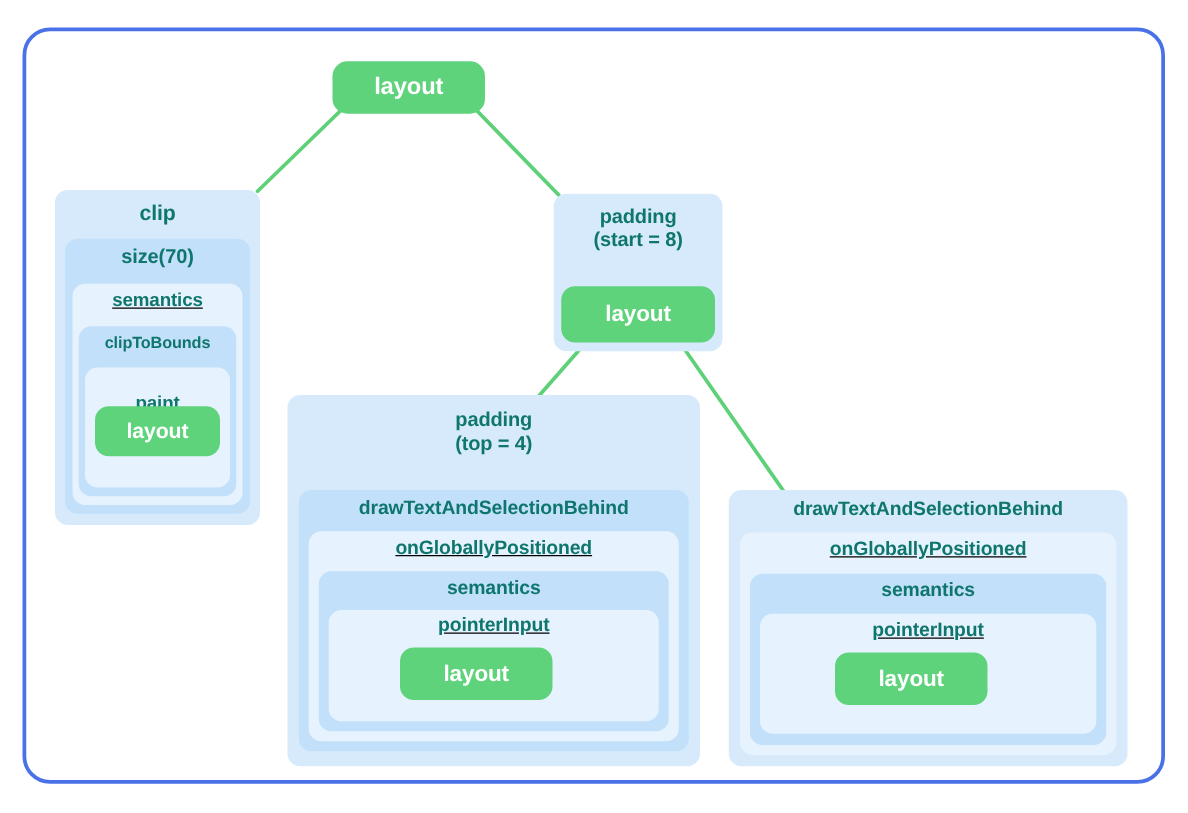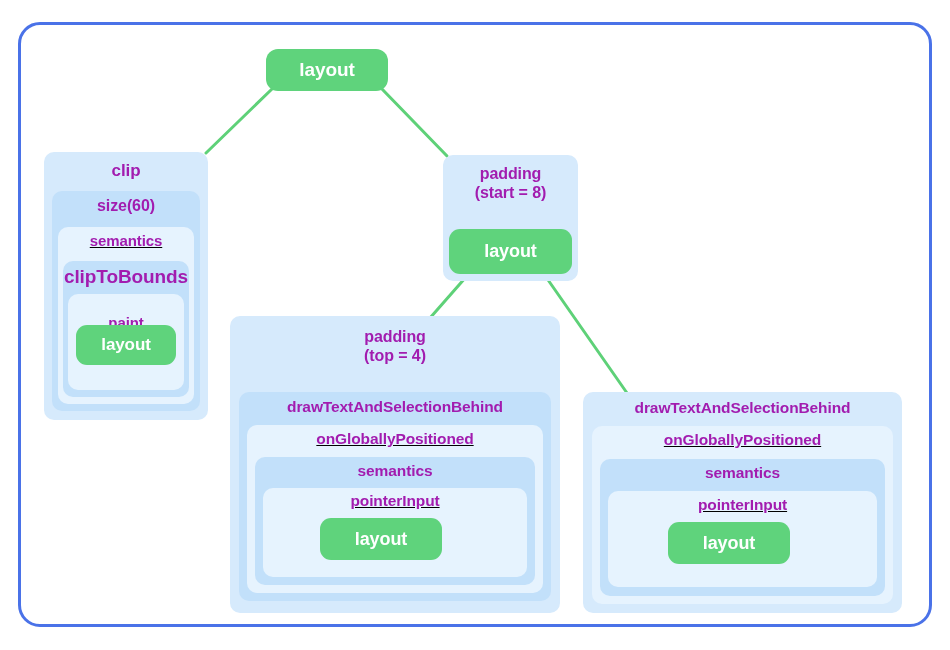--- a/index.html
+++ b/index.html
@@ -45,21 +45,21 @@
 
   
   .node {
     position: absolute;
     box-sizing: border-box;
     border-radius: 10px;
     text-align: center;
   }
   .node > .node-label {
     display: block;
-    color: #a21caf;
+    color: #0f766e;
     font-weight: bold;
     line-height: 1.18;
     letter-spacing: -0.1px;
     white-space: pre-line;
   }
 
   
   .lvl-a { background: #d6eafc; }
   .lvl-b { background: #c2e0fa; }
   .lvl-c { background: #e6f3fe; text-decoration: underline; }
@@ -90,21 +90,21 @@
   #root-layout .node-label { font-size: 19px; }
 
   
   #clip-box      { left: 44px;  top: 152px; width: 164px; height: 268px; padding-top: 9px; }
   #clip-box > .node-label { font-size: 17px; }
   #size-box      { left: 8px;   top: 39px;  width: 148px; height: 220px; padding-top: 6px; }
   #size-box > .node-label { font-size: 16px; }
   #semantics-l   { left: 6px;   top: 36px;  width: 136px; height: 177px; padding-top: 5px; }
   #semantics-l > .node-label { font-size: 15px; }
   #clip-bounds   { left: 5px;   top: 34px;  width: 126px; height: 136px; padding-top: 5px; }
-  #clip-bounds > .node-label { font-size: 19px; }
+  #clip-bounds > .node-label { font-size: 13px; }
   #paint-box     { left: 5px;   top: 33px;  width: 116px; height: 96px;  padding-top: 20px; }
   #paint-box > .node-label { font-size: 15px; }
   #clip-layout   { left: 8px;   top: 31px;  width: 100px; height: 40px; }
   #clip-layout .node-label { font-size: 17px; }
 
   
   #padding-start { left: 443px; top: 155px; width: 135px; height: 126px; padding-top: 10px; }
   #padding-start > .node-label { font-size: 16px; }
   #pad-start-layout { left: 6px; top: 74px; width: 123px; height: 45px; }
   #pad-start-layout .node-label { font-size: 18px; }
@@ -150,21 +150,21 @@
   </svg>
 
   <div class="green" id="root-layout">
     <span class="node-label">layout</span>
   </div>
 
   <div class="node lvl-a" id="clip-box">
     <span class="node-label">clip</span>
 
     <div class="node lvl-b" id="size-box">
-      <span class="node-label">size(60)</span>
+      <span class="node-label">size(70)</span>
 
       <div class="node lvl-c" id="semantics-l">
         <span class="node-label">semantics</span>
 
         <div class="node lvl-b" id="clip-bounds">
           <span class="node-label">clipToBounds</span>
 
           <div class="node lvl-c" id="paint-box">
             <span class="node-label">paint</span>
 

